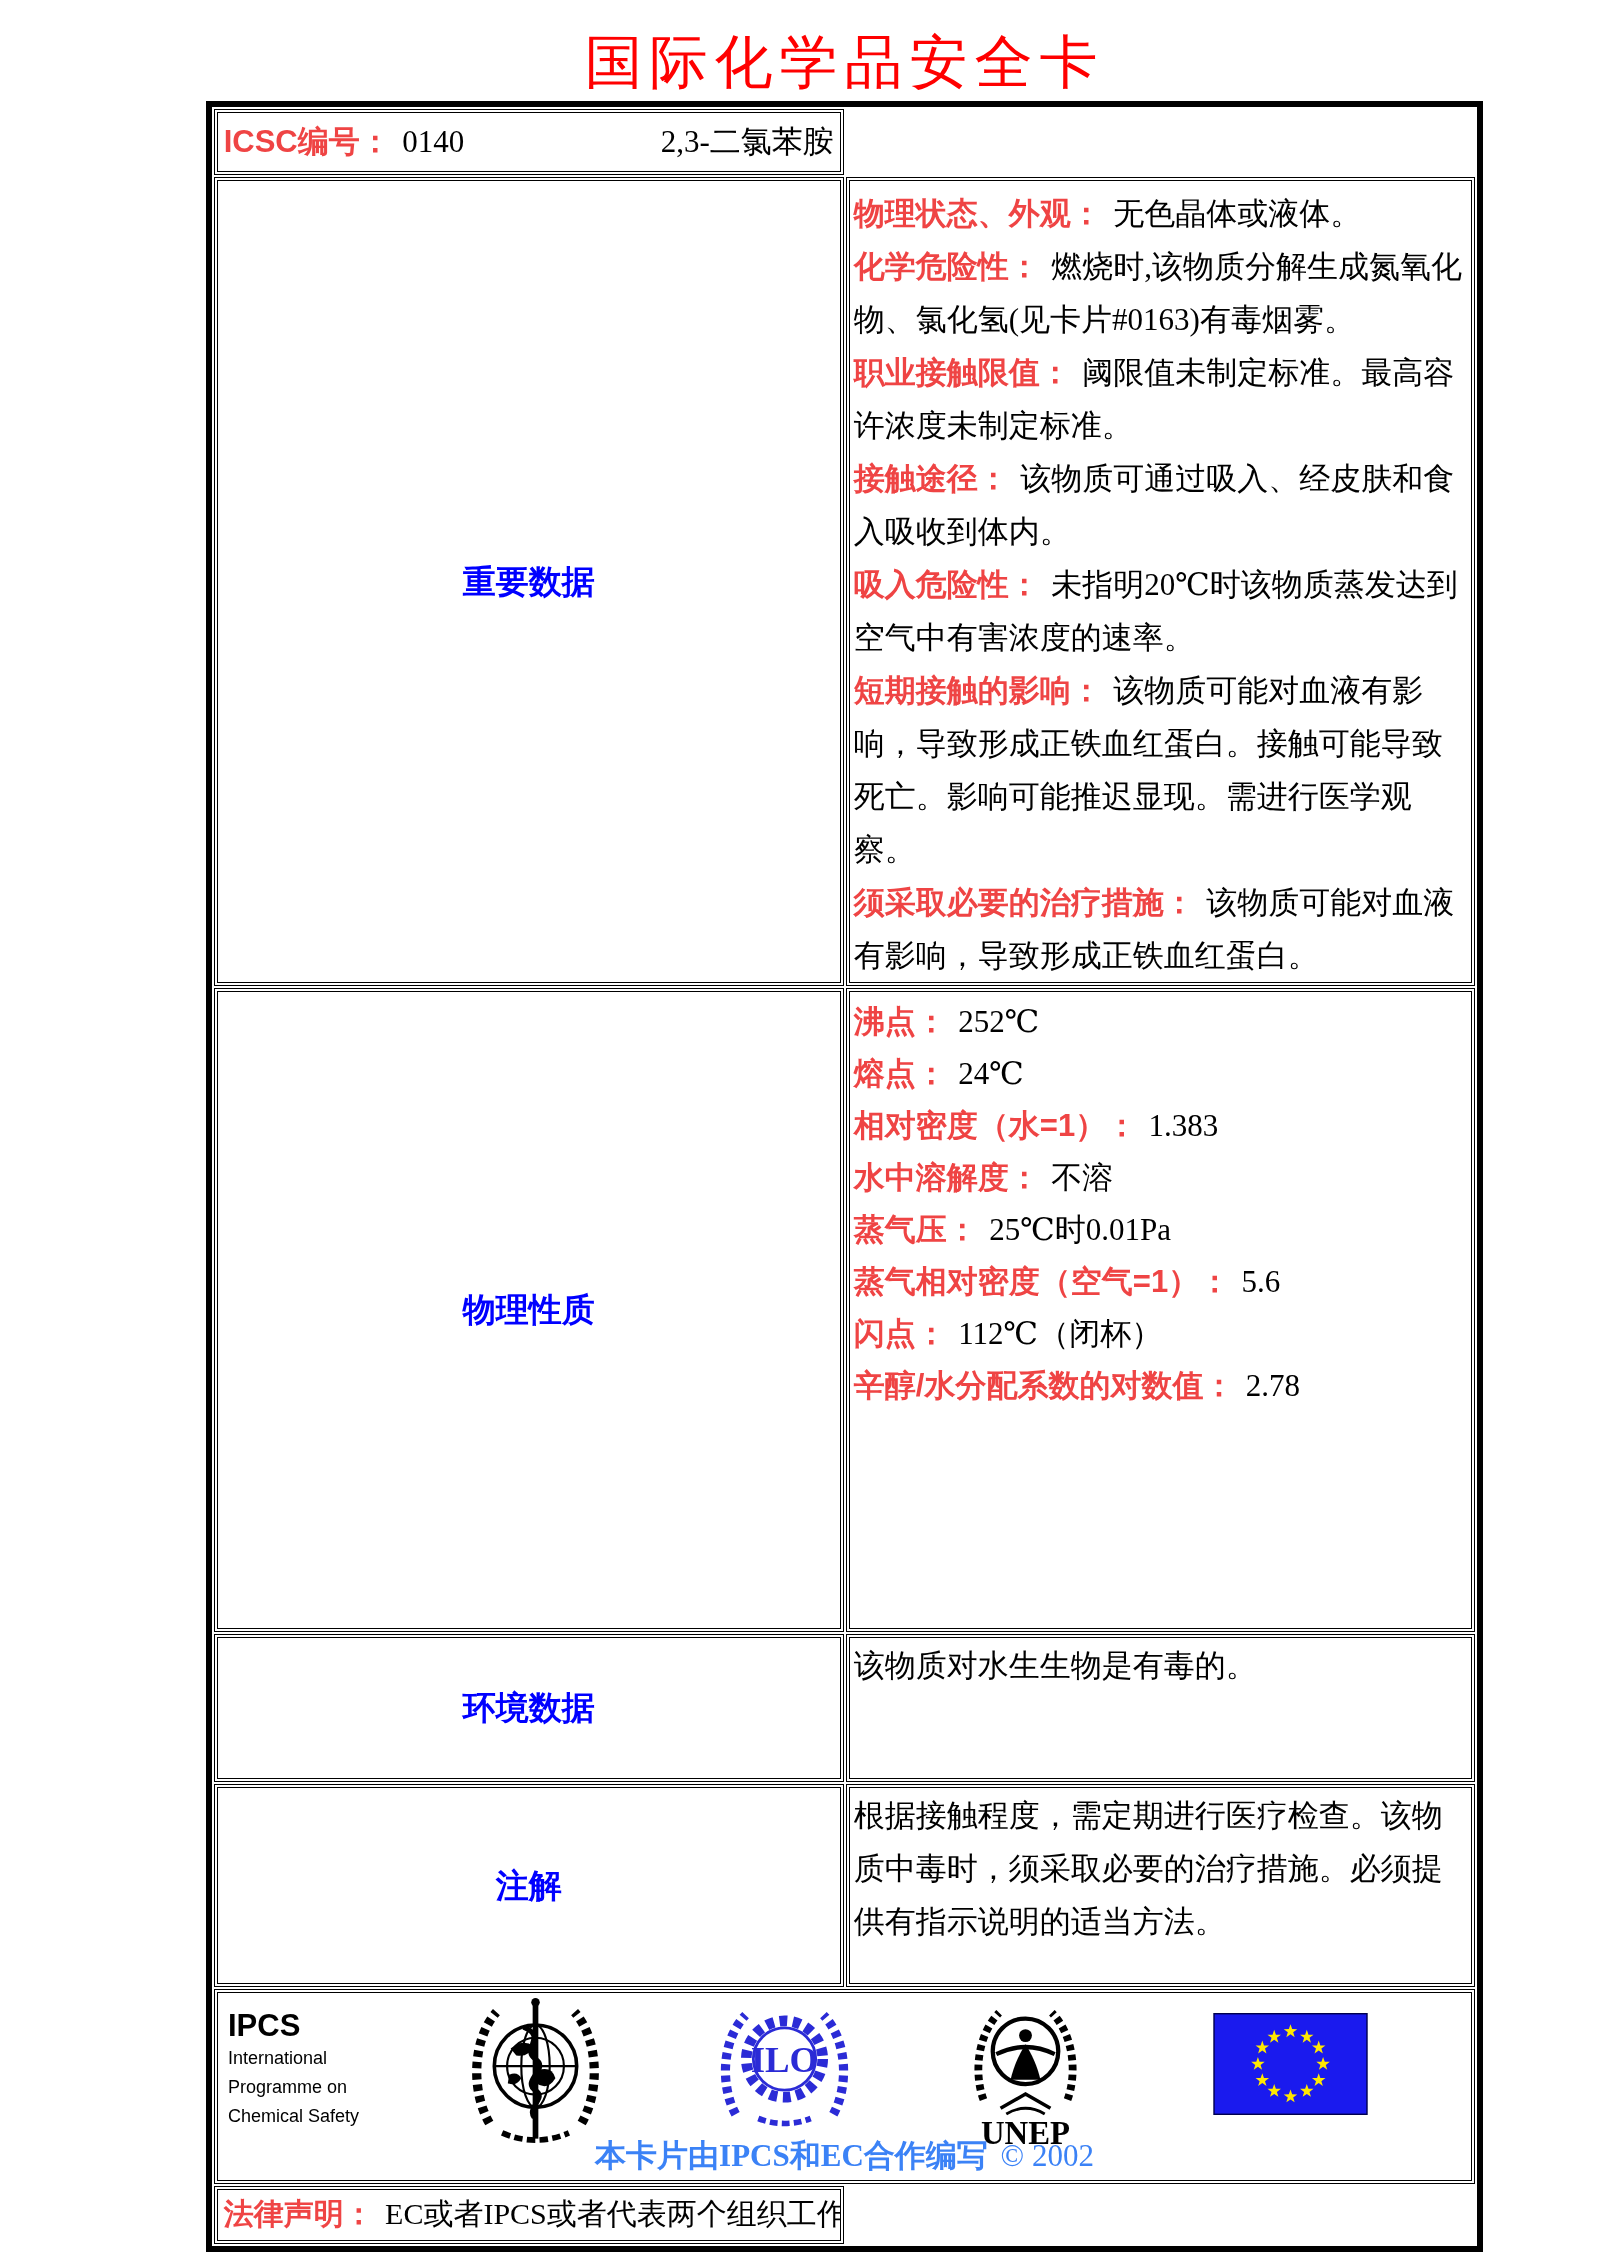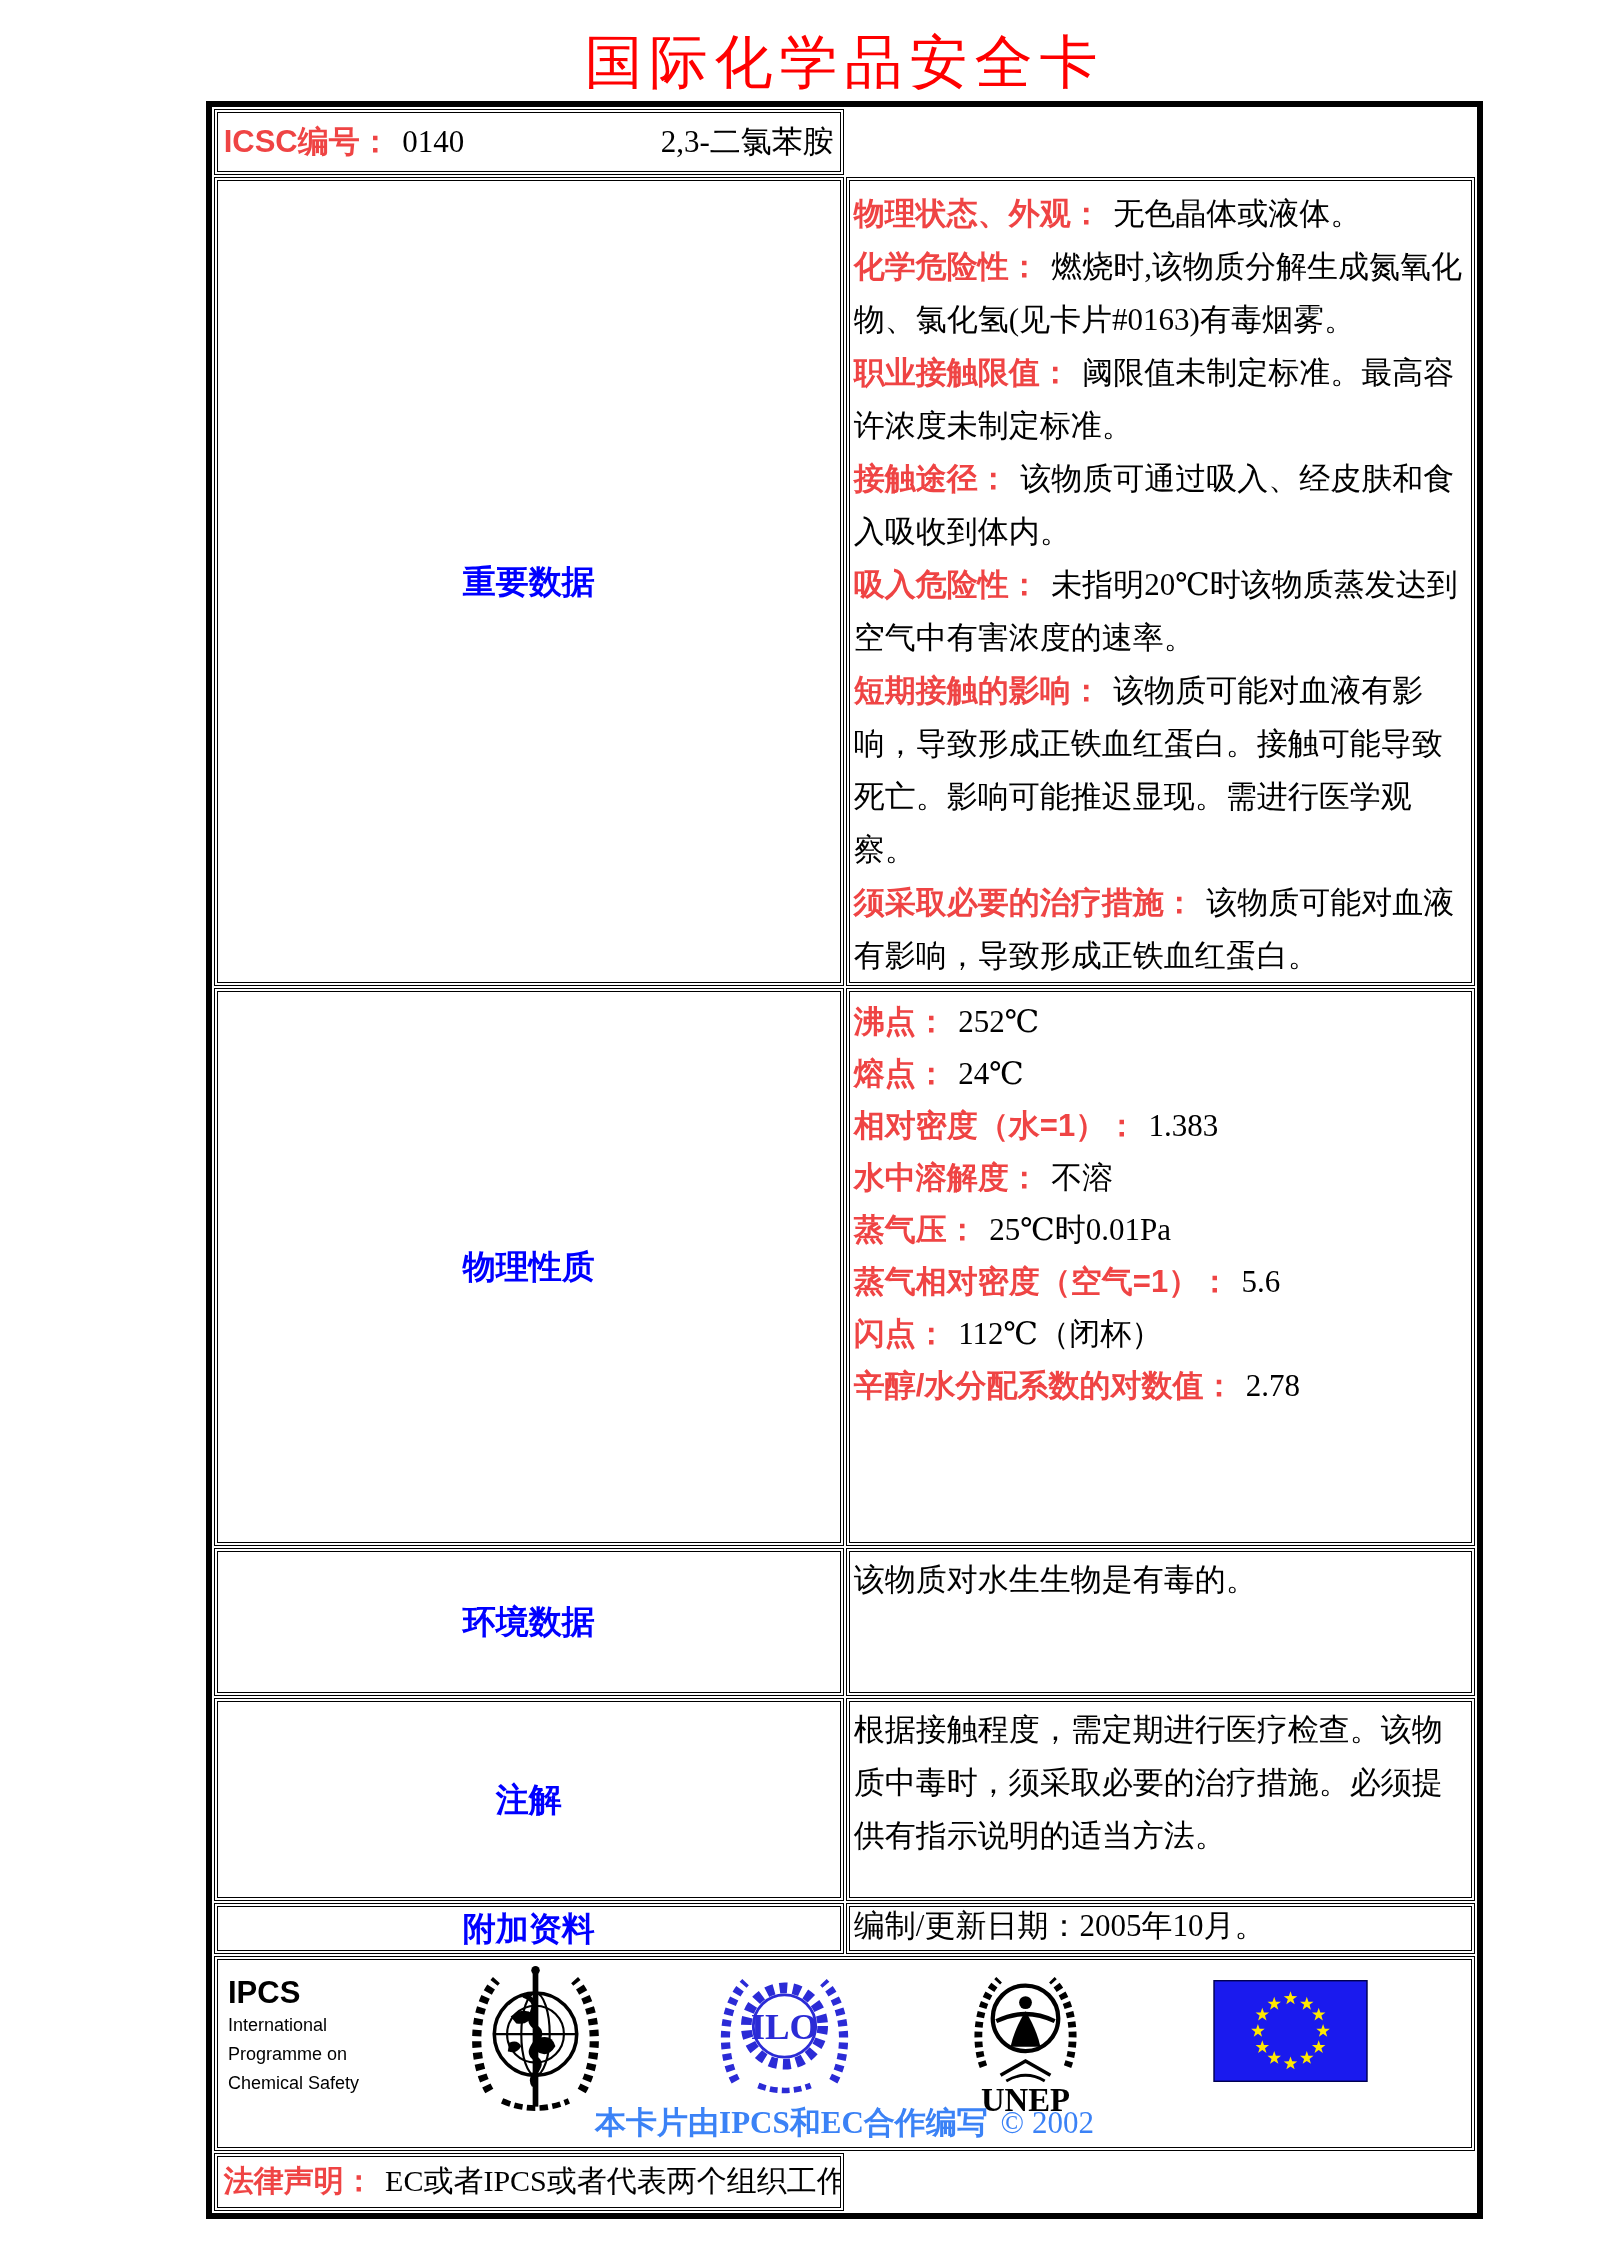--- a/index.html
+++ b/index.html
@@ -17,21 +17,21 @@
     margin-left:206px;width:1277px;box-sizing:border-box;
     border:6.4px solid #000;border-collapse:separate;border-spacing:2.8px;
     table-layout:fixed;background:#fff;
   }
   td{border:4.3px double #000;background:#fff;box-sizing:border-box;vertical-align:top;overflow:hidden;}
   td.lab{
     width:176px;vertical-align:middle;text-align:center;
     font-family:"Liberation Sans","DejaVu Sans",sans-serif;
     font-weight:bold;font-size:33px;color:#0000ff;line-height:1.25;
   }
-  .h-hdr{height:66px}.h-imp{height:602px}.h-phy{height:558px}.h-env{height:148px}
+  .h-hdr{height:66px}.h-imp{height:602px}.h-phy{height:644px}.h-env{height:148px}
   .h-not{height:203px}.h-add{height:44px}.h-logo{height:195px}.h-leg{height:58px}
 
   .hdr-cell{display:flex;justify-content:space-between;align-items:center;padding:0 5.7px;font-size:31px;}
   .hdr-left{white-space:nowrap;}
   .lbl{
     color:#ef4444;font-weight:bold;
     font-family:"Liberation Sans","DejaVu Sans",sans-serif;
     margin-right:11.4px;
   }
   .txt{color:#000;}
@@ -111,26 +111,20 @@
     </td>
   </tr>
 
   <tr>
     <td class="lab h-not">注解</td>
     <td class="content one h-not">
       <p class="ln"><span class="txt">根据接触程度，需定期进行医疗检查。该物质中毒时，须采取必要的治疗措施。必须提供有指示说明的适当方法。</span></p>
     </td>
   </tr>
 
-  <tr>
-    <td class="lab h-add">附加资料</td>
-    <td class="add-cell h-add">
-      <span class="txt">编制/更新日期：2005年10月。</span>
-    </td>
-  </tr>
 
   <tr>
     <td colspan="2" class="logos-cell h-logo">
       <div class="ipcs-block">
         <div class="ipcs-acr">IPCS</div>
         <div class="ipcs-line">International</div>
         <div class="ipcs-line">Programme on</div>
         <div class="ipcs-line">Chemical Safety</div>
       </div>
 

